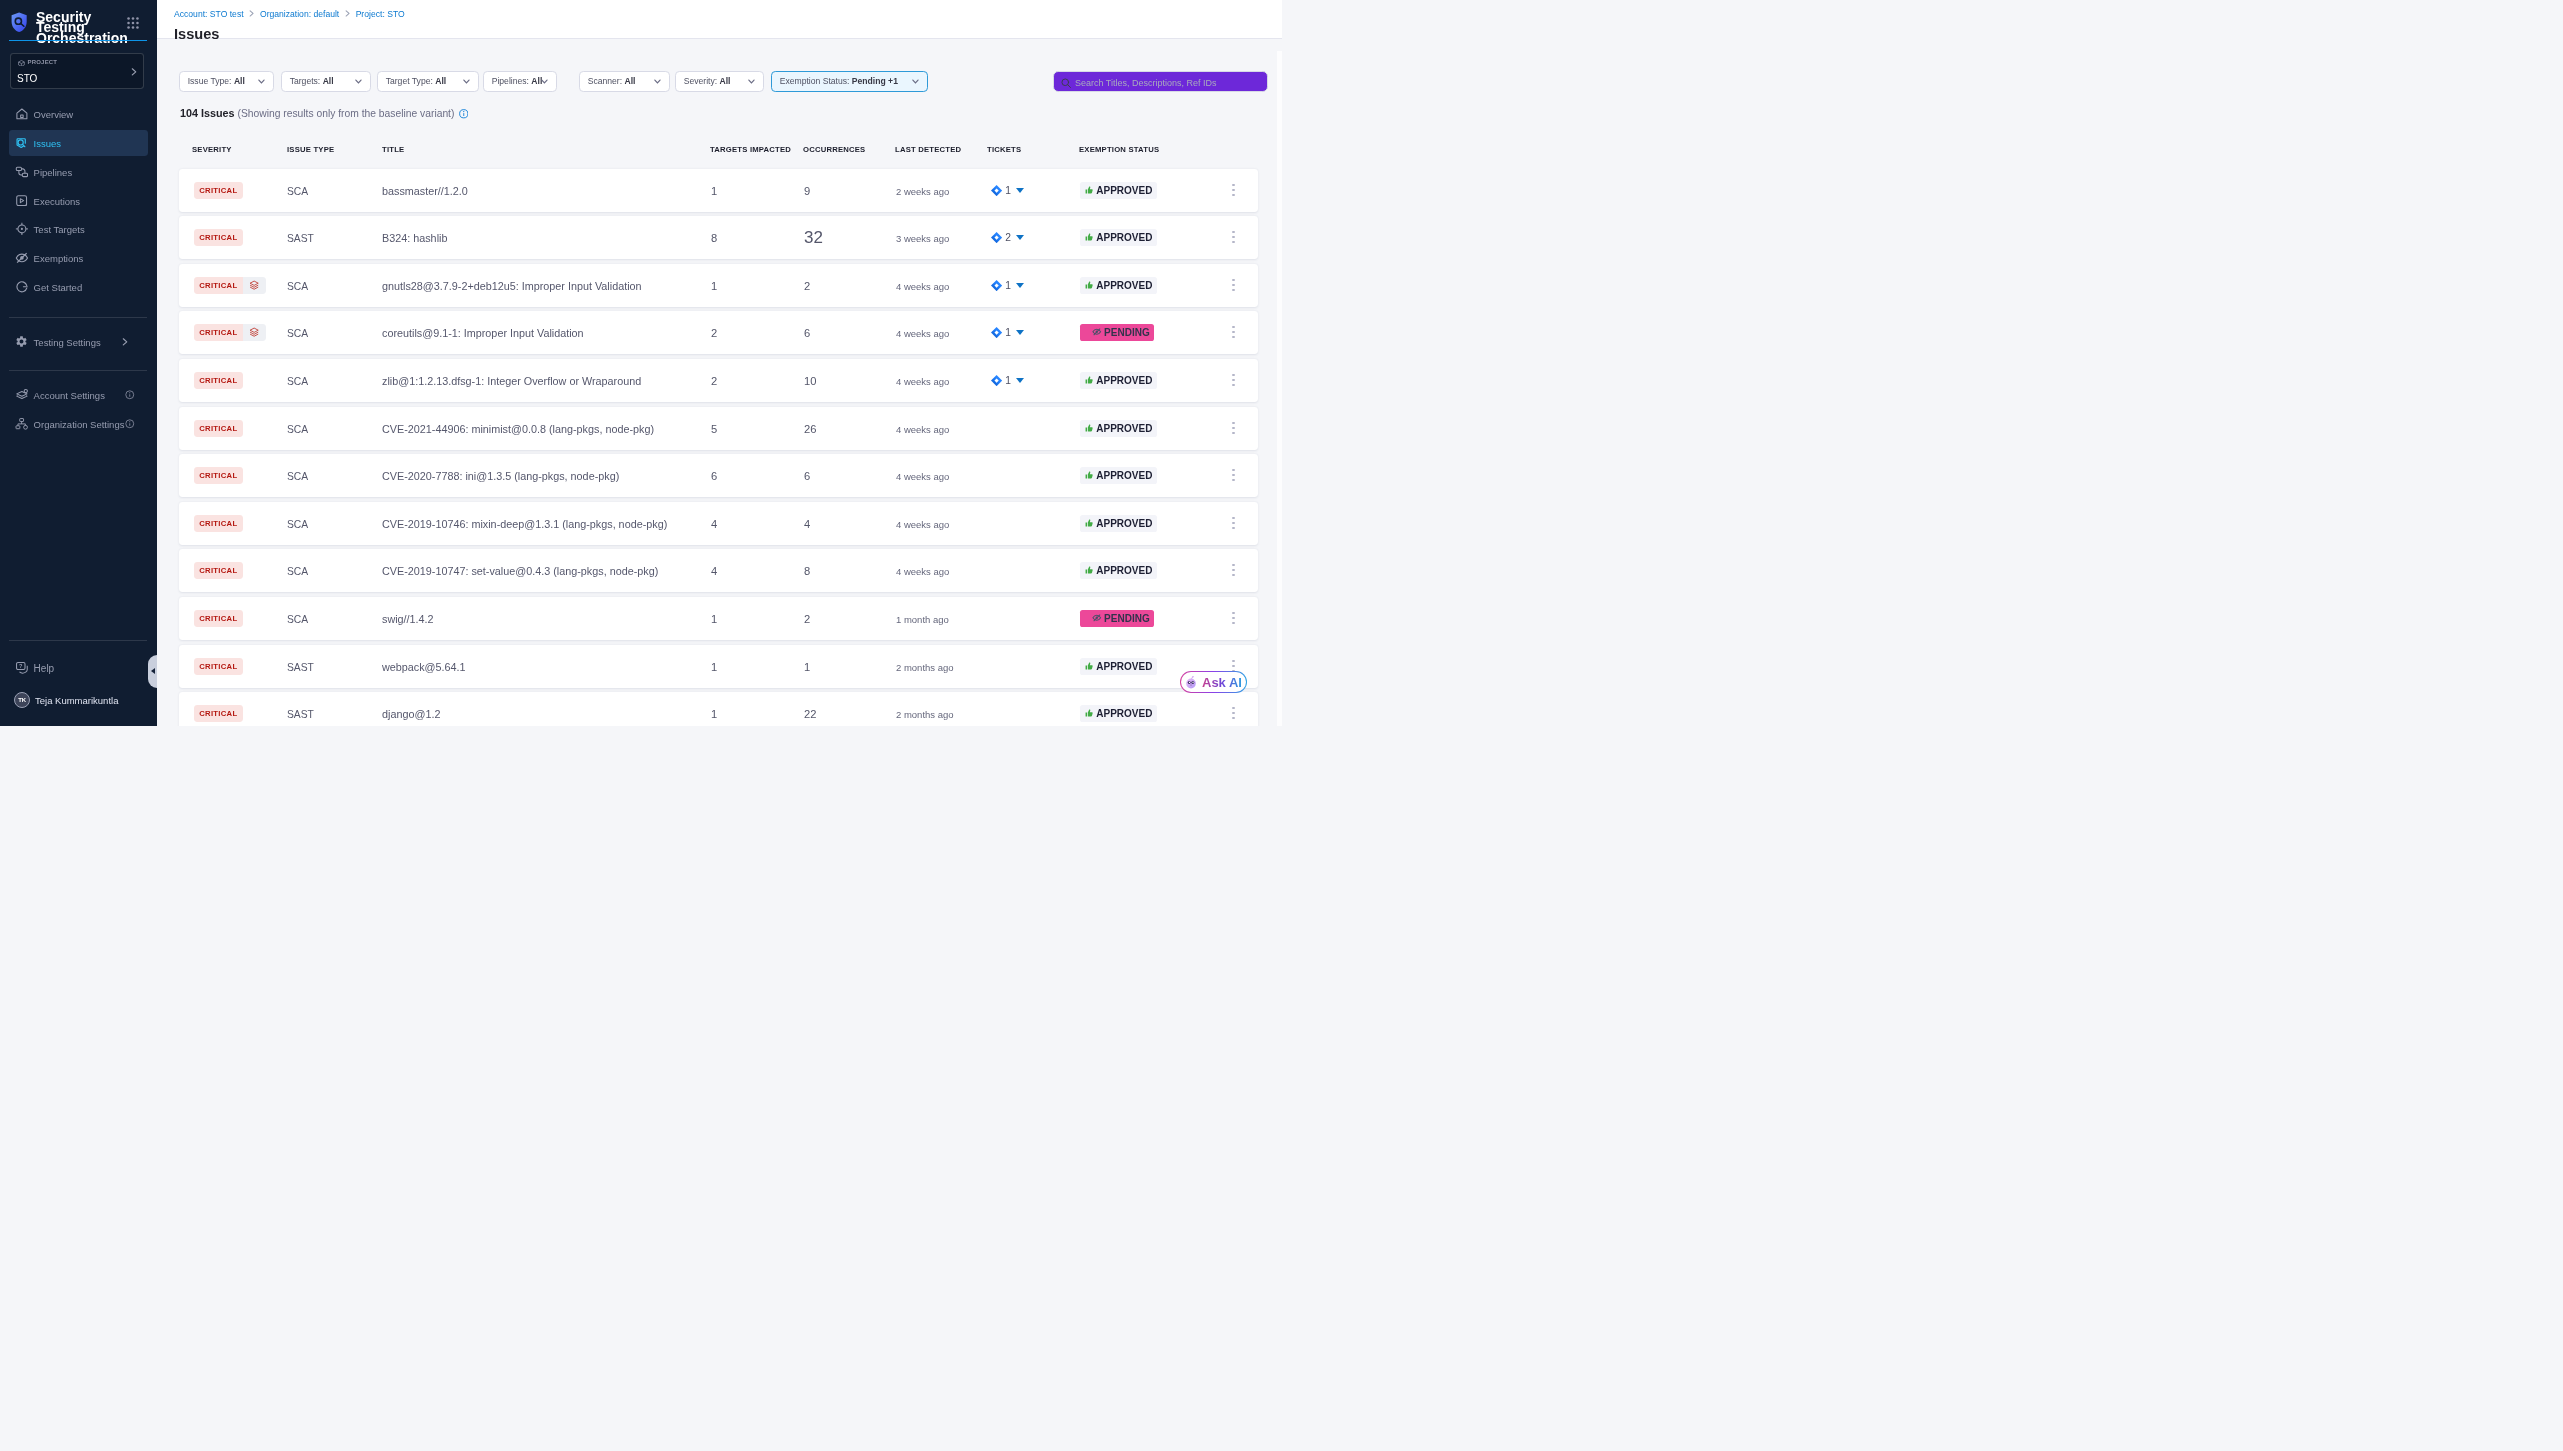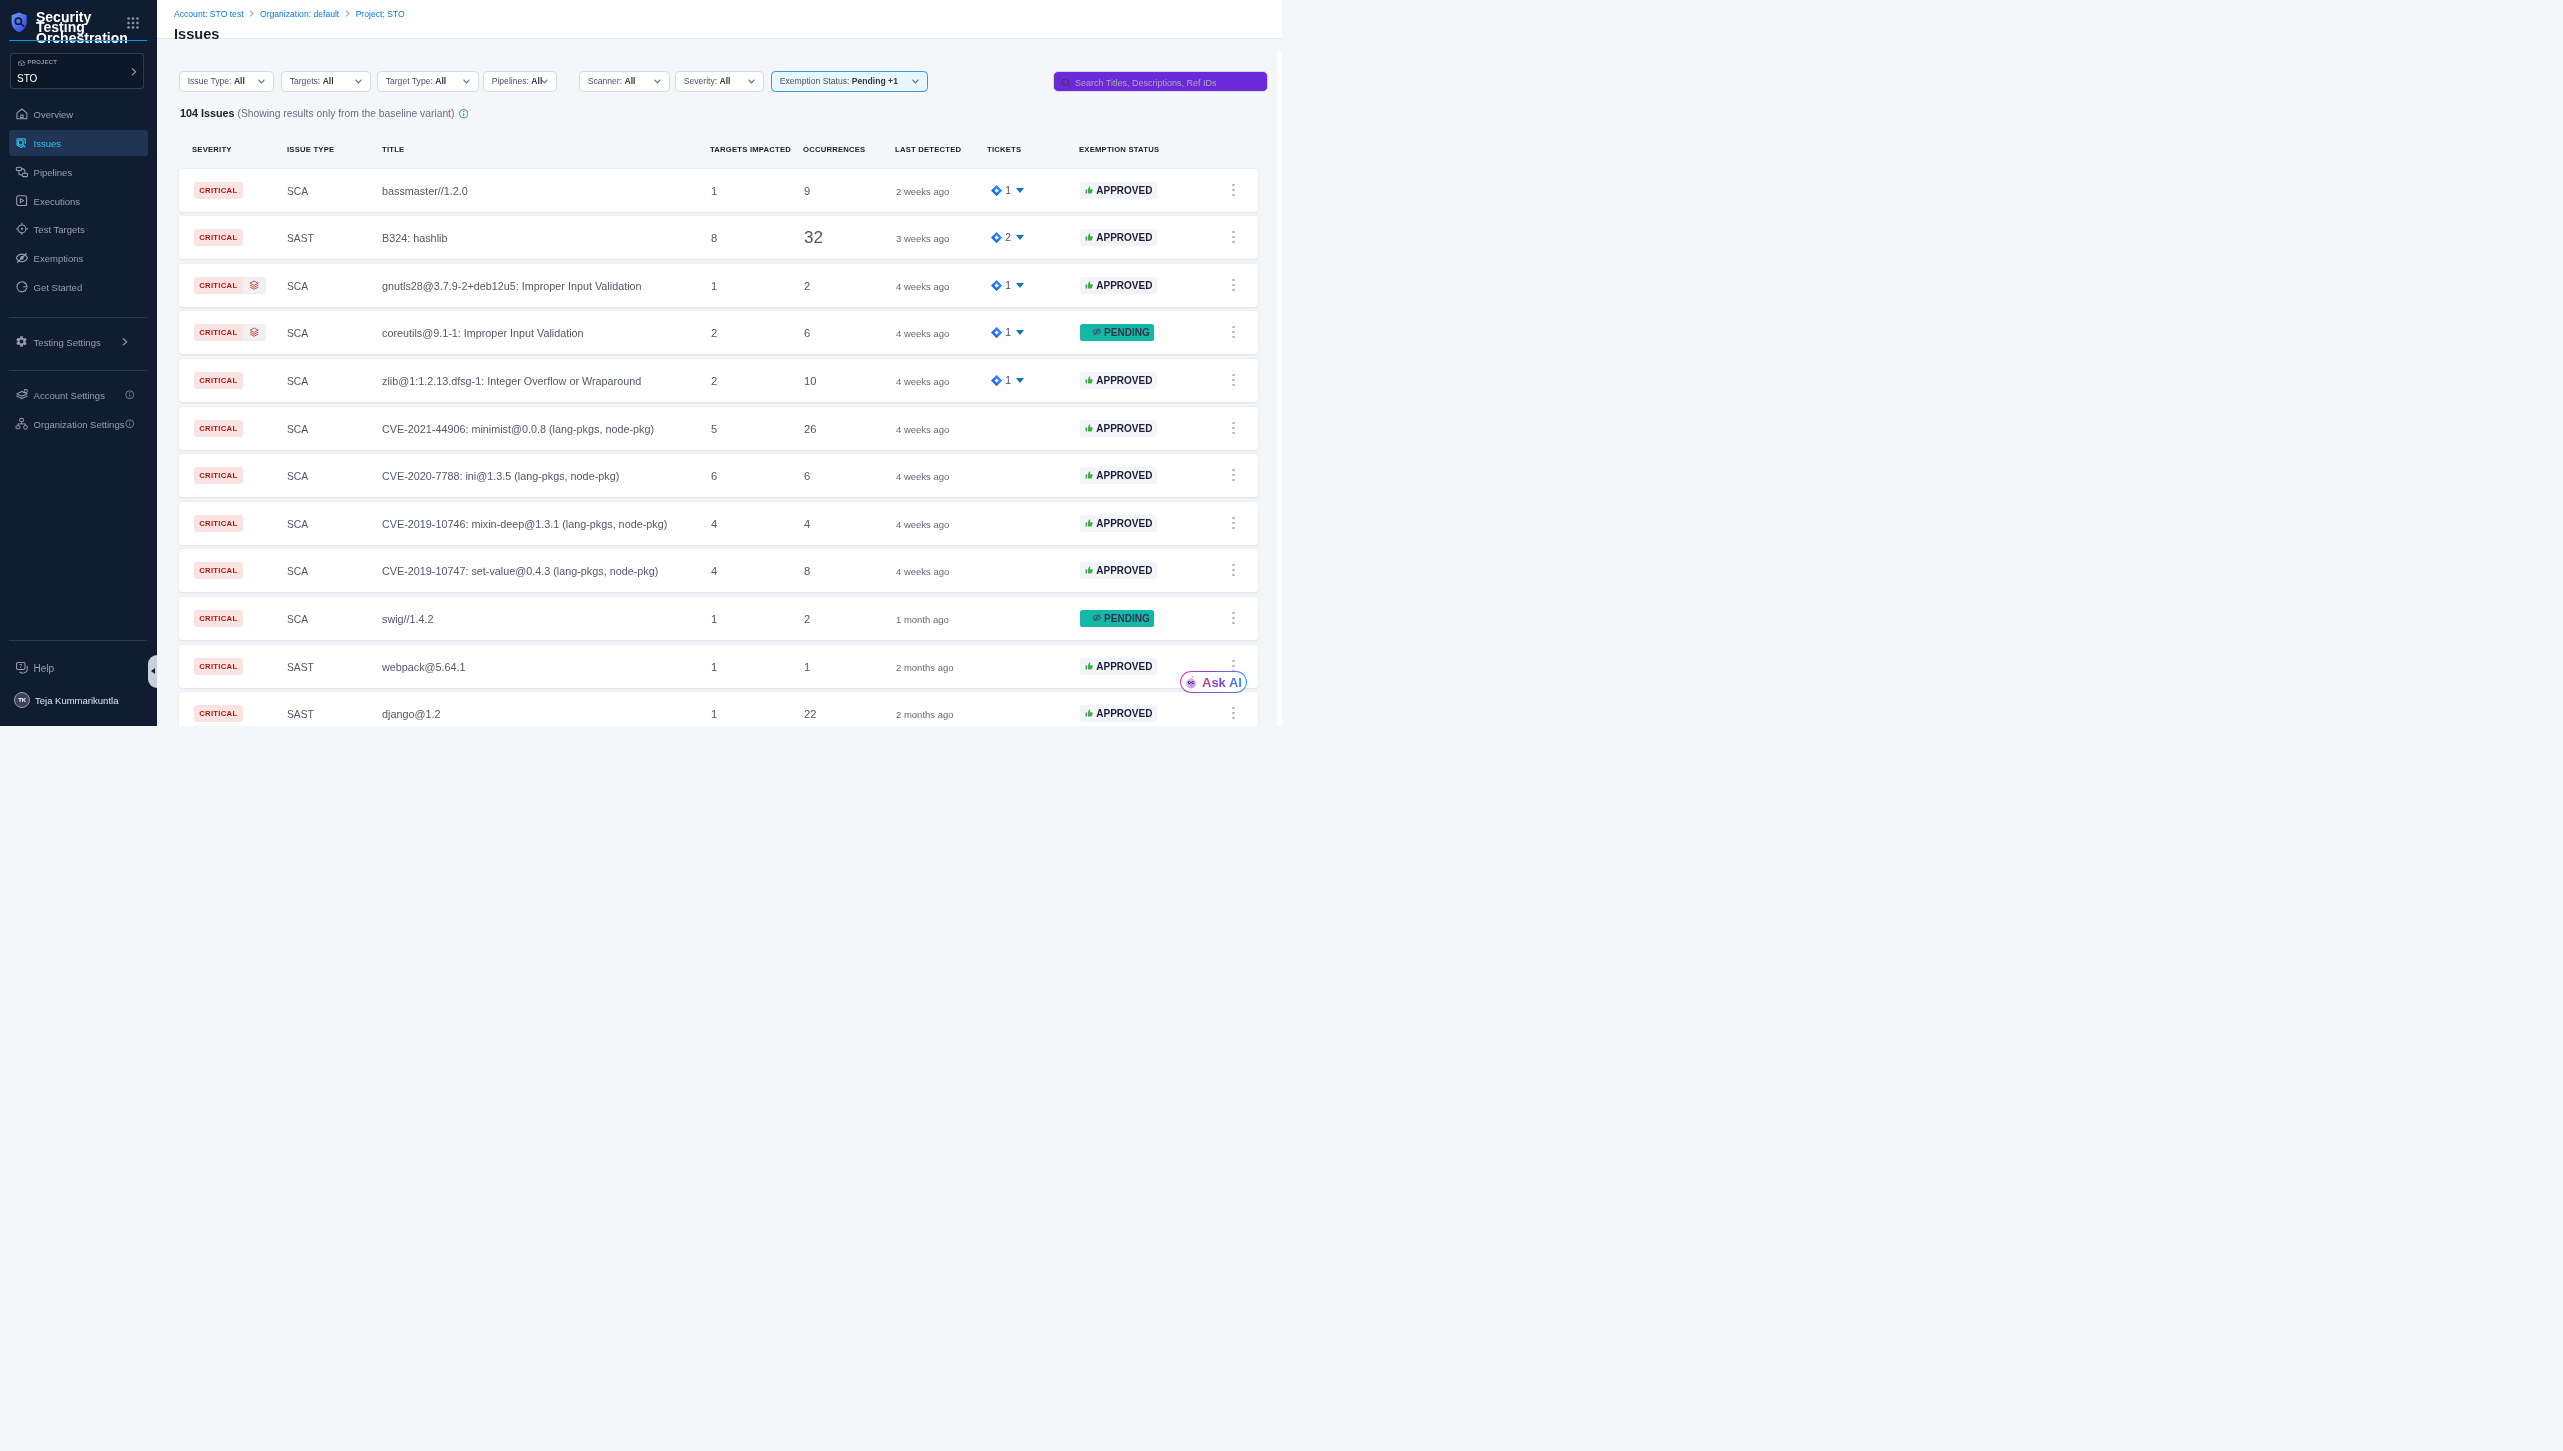--- a/index.html
+++ b/index.html
@@ -47,21 +47,21 @@
 .cell.title { color:#55576c; font-size:10.8px; }
 .sevwrap { position:absolute; left:14.6px; top:12.7px; height:17px; display:flex; border-radius:3.4px; overflow:hidden; }
 .sev { background:#fae3e1; color:#b41710; font-size:7.7px; font-weight:bold; letter-spacing:0.3px; line-height:17px; padding:0 5.6px; }
 .layerseg { width:23px; background:#eef0f4; display:flex; align-items:center; justify-content:center; }
 .tickets { position:absolute; left:812px; top:0; height:100%; display:flex; align-items:center; }
 .tickets .cnt { font-size:10.3px; color:#4d4f63; margin-left:3px; }
 .tickets .car { width:0; height:0; border-left:4.5px solid transparent; border-right:4.5px solid transparent; border-top:5.2px solid #0e72c5; margin-left:5.2px; }
 .status { position:absolute; left:901px; top:12.7px; height:17px; border-radius:2.6px; display:flex; align-items:center; font-size:10px; font-weight:bold; padding:0 4.3px 0 4.7px; }
 .status svg { margin-right:2.6px; }
 .status.ap { background:#f3f4f9; color:#1d1f33; }
-.status.pe { background:#14b8a6; color:#32334c;padding-left:12px; }
+.status.pe { background:#ec4899; color:#32334c;padding-left:12px; }
 .dots { position:absolute; left:1053px; top:14.6px; width:3.4px; }
 .dots i { display:block; width:2.8px; height:2.8px; border-radius:50%; background:#b4b6c8; margin-bottom:2.2px; }
 
 
 #askai { position:absolute; left:1180px; top:671px; width:67px; height:22.4px; border-radius:12px; padding:1.3px; background:linear-gradient(90deg,#d6419f,#8a41e8,#2fa3e4); }
 #askai .in { width:100%; height:100%; border-radius:10.3px; background:#fff; display:flex; align-items:center; justify-content:center; }
 #askai .t { font-size:13px; font-weight:bold; margin-left:5px; background:linear-gradient(90deg,#c8408f,#6d43d8,#2d9fe0); -webkit-background-clip:text; background-clip:text; color:transparent; }
 </style>
 </head>
 <body>

